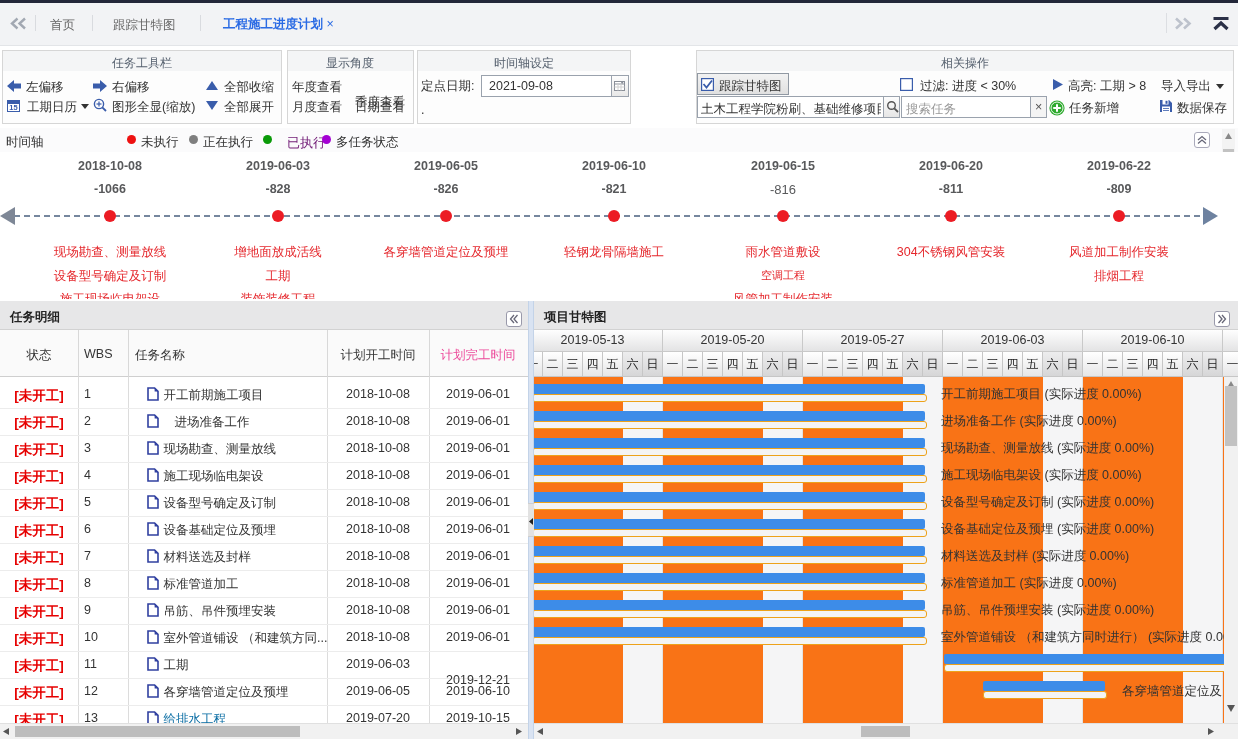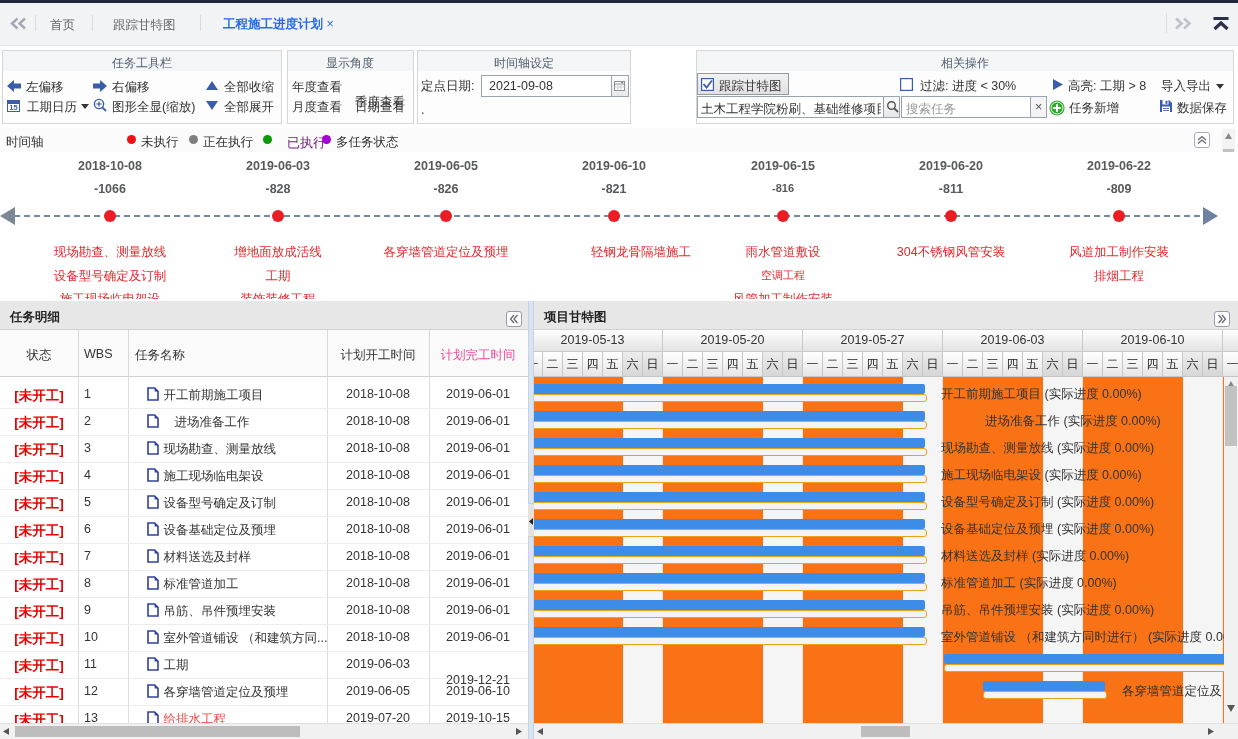--- a/index.html
+++ b/index.html
@@ -175,23 +175,23 @@
 <div class="tx" style="left:278px;top:244.0px;font-size:12.5px;color:#e5282d;transform:translateX(-50%);">增地面放成活线</div>
 <div class="tx" style="left:278px;top:267.5px;font-size:12.5px;color:#e5282d;transform:translateX(-50%);">工期</div>
 <div class="tx" style="left:278px;top:291.0px;font-size:12.5px;color:#e5282d;transform:translateX(-50%);">装饰装修工程</div>
 <div class="tx" style="left:446px;top:159px;font-size:12.5px;font-weight:bold;color:#58595b;transform:translateX(-50%);">2019-06-05</div>
 <div class="tx" style="left:446px;top:182px;font-size:12.5px;font-weight:bold;color:#58595b;transform:translateX(-50%);">-826</div>
 <div class="ab" style="left:440px;top:210px;width:12px;height:12px;border-radius:50%;background:#ec1c24;"></div>
 <div class="tx" style="left:446px;top:244.0px;font-size:12.5px;color:#e5282d;transform:translateX(-50%);">各穿墙管道定位及预埋</div>
 <div class="tx" style="left:614px;top:159px;font-size:12.5px;font-weight:bold;color:#58595b;transform:translateX(-50%);">2019-06-10</div>
 <div class="tx" style="left:614px;top:182px;font-size:12.5px;font-weight:bold;color:#58595b;transform:translateX(-50%);">-821</div>
 <div class="ab" style="left:608px;top:210px;width:12px;height:12px;border-radius:50%;background:#ec1c24;"></div>
-<div class="tx" style="left:614px;top:244.0px;font-size:12.5px;color:#e5282d;transform:translateX(-50%);margin-left:27px;">轻钢龙骨隔墙施工</div>
+<div class="tx" style="left:614px;top:244.0px;font-size:12.5px;color:#e5282d;transform:translateX(-50%);">轻钢龙骨隔墙施工</div>
 <div class="tx" style="left:783px;top:159px;font-size:12.5px;font-weight:bold;color:#58595b;transform:translateX(-50%);">2019-06-15</div>
-<div class="tx" style="left:783px;top:182px;font-size:11px;font-weight:bold;color:#58595b;transform:translateX(-50%);">-816</div>
+<div class="tx" style="left:783px;top:182px;font-size:13px;font-weight:normal;color:#58595b;transform:translateX(-50%);">-816</div>
 <div class="ab" style="left:777px;top:210px;width:12px;height:12px;border-radius:50%;background:#ec1c24;"></div>
 <div class="tx" style="left:783px;top:244.0px;font-size:12.5px;color:#e5282d;transform:translateX(-50%);">雨水管道敷设</div>
 <div class="tx" style="left:783px;top:267.5px;font-size:11px;color:#e5282d;transform:translateX(-50%);">空调工程</div>
 <div class="tx" style="left:783px;top:291.0px;font-size:12.5px;color:#e5282d;transform:translateX(-50%);">风管加工制作安装</div>
 <div class="tx" style="left:951px;top:159px;font-size:12.5px;font-weight:bold;color:#58595b;transform:translateX(-50%);">2019-06-20</div>
 <div class="tx" style="left:951px;top:182px;font-size:12.5px;font-weight:bold;color:#58595b;transform:translateX(-50%);">-811</div>
 <div class="ab" style="left:945px;top:210px;width:12px;height:12px;border-radius:50%;background:#ec1c24;"></div>
 <div class="tx" style="left:951px;top:244.0px;font-size:12.5px;color:#e5282d;transform:translateX(-50%);">304不锈钢风管安装</div>
 <div class="tx" style="left:1119px;top:159px;font-size:12.5px;font-weight:bold;color:#58595b;transform:translateX(-50%);">2019-06-22</div>
 <div class="tx" style="left:1119px;top:182px;font-size:12.5px;font-weight:bold;color:#58595b;transform:translateX(-50%);">-809</div>
@@ -324,21 +324,21 @@
     <div class="tx" style="left:39px;top:307px;font-size:13.5px;font-weight:bold;color:#e60000;transform:translateX(-50%);">[未开工]</div>
     <div class="tx" style="left:84px;top:307px;font-size:12.5px;color:#333;">12</div>
     <div class="tx" style="left:147px;top:307px;font-size:12.5px;color:#333;"><svg width="12" height="14" viewBox="0 0 12 14" style="vertical-align:-2px;">
         <path d="M1 1 H7.6 L11 4.4 V13 H1 Z" fill="#fff" stroke="#3040a0" stroke-width="1.6"></path>
         <path d="M7.6 1 L11 4.4 L7.6 4.4 Z" fill="#3040a0"></path>
       </svg> <span style="margin-left:1px;">各穿墙管道定位及预埋</span></div>
     <div class="tx" style="left:378px;top:307px;font-size:12.5px;color:#333;transform:translateX(-50%);">2019-06-05</div>
     <div class="tx" style="left:478px;top:307px;font-size:12.5px;color:#333;transform:translateX(-50%);">2019-06-10</div>
     <div class="tx" style="left:39px;top:334px;font-size:13.5px;font-weight:bold;color:#e60000;transform:translateX(-50%);">[未开工]</div>
     <div class="tx" style="left:84px;top:334px;font-size:12.5px;color:#333;">13</div>
-    <div class="tx" style="left:147px;top:334px;font-size:12.5px;color:#ef4444;"><svg width="12" height="14" viewBox="0 0 12 14" style="vertical-align:-2px;">
+    <div class="tx" style="left:147px;top:334px;font-size:12.5px;color:#0369a1;"><svg width="12" height="14" viewBox="0 0 12 14" style="vertical-align:-2px;">
         <path d="M1 1 H7.6 L11 4.4 V13 H1 Z" fill="#fff" stroke="#3040a0" stroke-width="1.6"></path>
         <path d="M7.6 1 L11 4.4 L7.6 4.4 Z" fill="#3040a0"></path>
       </svg> <span style="margin-left:1px;">给排水工程</span></div>
     <div class="tx" style="left:378px;top:334px;font-size:12.5px;color:#333;transform:translateX(-50%);">2019-07-20</div>
     <div class="tx" style="left:478px;top:334px;font-size:12.5px;color:#333;transform:translateX(-50%);">2019-10-15</div>
   </div>
 <div class="ab" style="left:0;top:723px;width:528px;height:16px;background:#f1f1f1;border-top:1px solid #e0e0e0;"></div>
 <svg class="ab" style="left:3px;top:728px;" width="6" height="7" viewBox="0 0 6 7">
     <path d="M6 0 L0 3.5 L6 7 Z" fill="#555"></path>
   </svg>
@@ -405,21 +405,21 @@
     <div class="ab" style="left:89px;top:0;width:40px;height:346px;background:#f5f5f6;border-right:1px solid #e3e3e3;"></div>
     <div class="ab" style="left:229px;top:0;width:40px;height:346px;background:#f5f5f6;border-right:1px solid #e3e3e3;"></div>
     <div class="ab" style="left:369px;top:0;width:40px;height:346px;background:#f5f5f6;border-right:1px solid #e3e3e3;"></div>
     <div class="ab" style="left:509px;top:0;width:40px;height:346px;background:#f5f5f6;border-right:1px solid #e3e3e3;"></div>
     <div class="ab" style="left:649px;top:0;width:40px;height:346px;background:#f5f5f6;border-right:1px solid #e3e3e3;"></div>
     <div class="ab" style="left:-2px;top:6.5px;width:393px;height:10px;background:#3d8ce8;border-radius:2px;"></div>
     <div class="ab" style="left:-2px;top:17.0px;width:395px;height:8px;background:#f4f4f4;border:1px solid #eda21a;border-radius:3px;"></div>
     <div class="tx" style="left:407px;top:9.0px;font-size:12.5px;color:#333;">开工前期施工项目 (实际进度 0.00%)</div>
     <div class="ab" style="left:-2px;top:33.5px;width:393px;height:10px;background:#3d8ce8;border-radius:2px;"></div>
     <div class="ab" style="left:-2px;top:44.0px;width:395px;height:8px;background:#f4f4f4;border:1px solid #eda21a;border-radius:3px;"></div>
-    <div class="tx" style="left:407px;top:36.0px;font-size:12.5px;color:#333;margin-left:44px;">进场准备工作 (实际进度 0.00%)</div>
+    <div class="tx" style="left:407px;top:36.0px;font-size:12.5px;color:#333;">进场准备工作 (实际进度 0.00%)</div>
     <div class="ab" style="left:-2px;top:60.5px;width:393px;height:10px;background:#3d8ce8;border-radius:2px;"></div>
     <div class="ab" style="left:-2px;top:71.0px;width:395px;height:8px;background:#f4f4f4;border:1px solid #eda21a;border-radius:3px;"></div>
     <div class="tx" style="left:407px;top:63.0px;font-size:12.5px;color:#333;">现场勘查、测量放线 (实际进度 0.00%)</div>
     <div class="ab" style="left:-2px;top:87.5px;width:393px;height:10px;background:#3d8ce8;border-radius:2px;"></div>
     <div class="ab" style="left:-2px;top:98.0px;width:395px;height:8px;background:#f4f4f4;border:1px solid #eda21a;border-radius:3px;"></div>
     <div class="tx" style="left:407px;top:90.0px;font-size:12.5px;color:#333;">施工现场临电架设 (实际进度 0.00%)</div>
     <div class="ab" style="left:-2px;top:114.5px;width:393px;height:10px;background:#3d8ce8;border-radius:2px;"></div>
     <div class="ab" style="left:-2px;top:125.0px;width:395px;height:8px;background:#f4f4f4;border:1px solid #eda21a;border-radius:3px;"></div>
     <div class="tx" style="left:407px;top:117.0px;font-size:12.5px;color:#333;">设备型号确定及订制 (实际进度 0.00%)</div>
     <div class="ab" style="left:-2px;top:141.5px;width:393px;height:10px;background:#3d8ce8;border-radius:2px;"></div>

